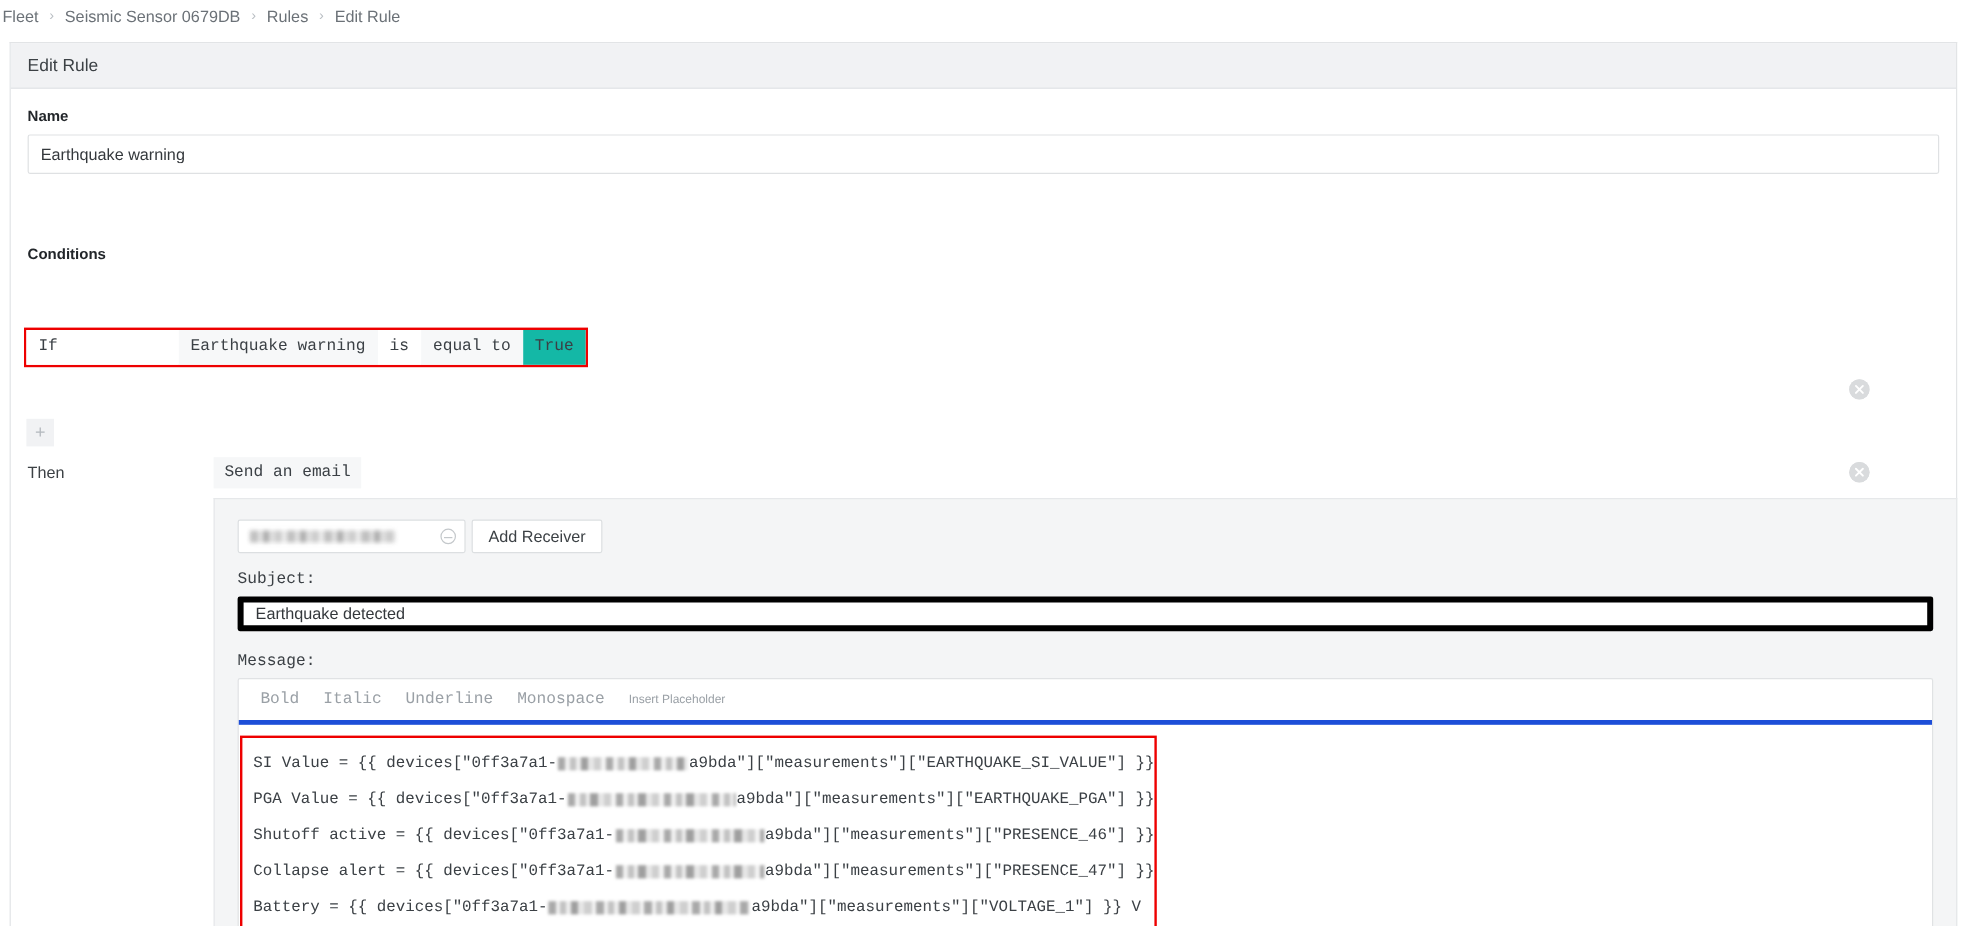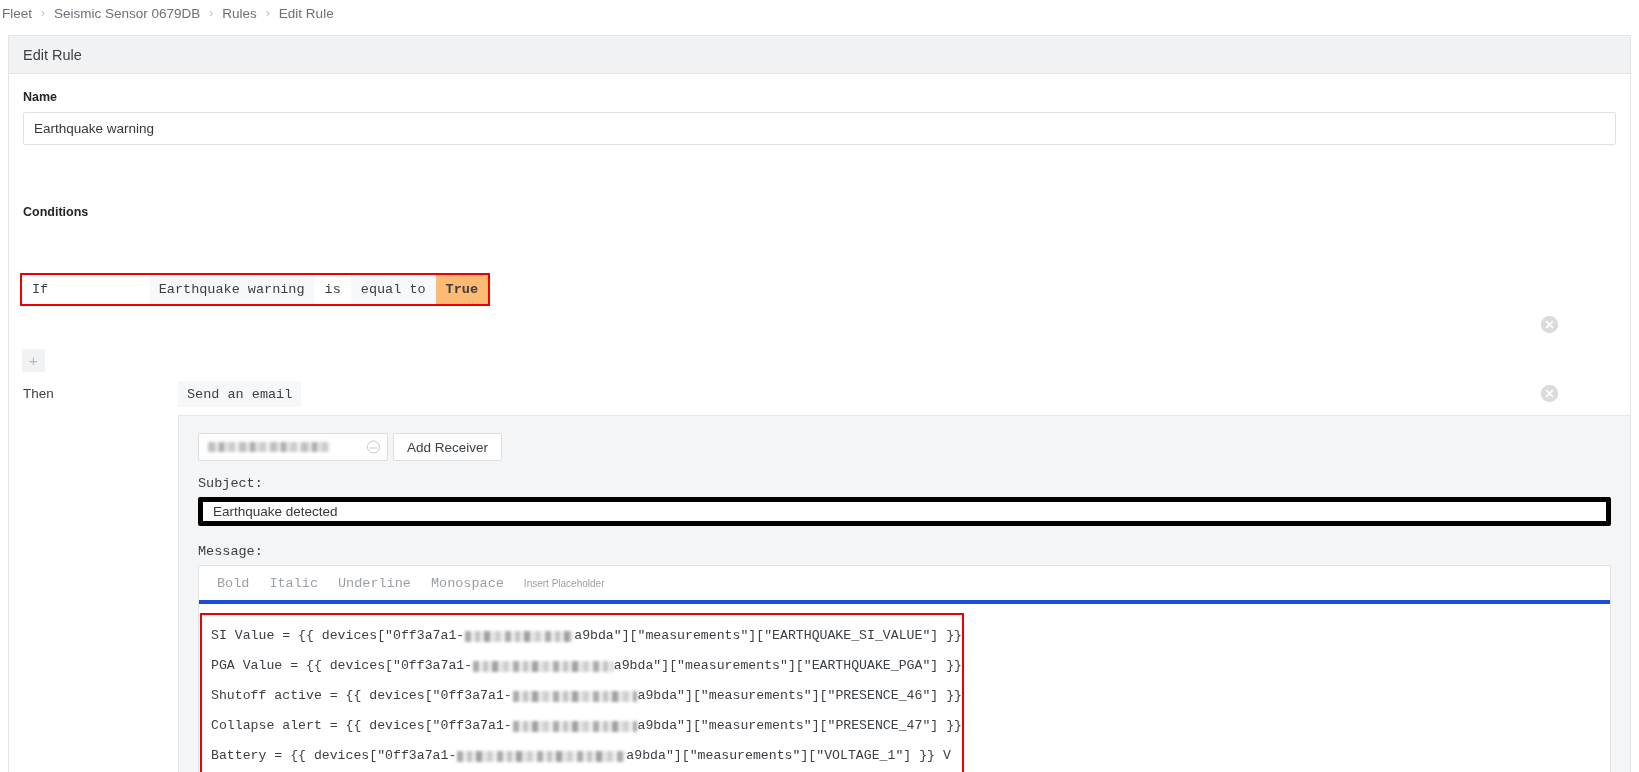--- a/index.html
+++ b/index.html
@@ -86,21 +86,21 @@
     height: 100%;
     font-family: "Liberation Mono", monospace;
     font-size: 13.5px;
     color: #3b4045;
   }
   .cond-cell { display: flex; align-items: center; padding: 0 10px; white-space: nowrap; }
   .cell-if    { width: 158px; background: #ffffff; }
   .cell-var   { background: #f7f8f9; }
   .cell-is    { background: #ffffff; }
   .cell-op    { background: #f7f8f9; }
-  .cell-val   { background: #fdba74; font-weight: bold; }
+  .cell-val   { background: #14b8a6; }
 
   .plus-btn {
     position: absolute;
     left: 13px; top: 259px;
     width: 23px; height: 23px;
     background: #f1f2f4;
     border: none;
     color: #b4b9be;
     font-size: 15px;
     line-height: 23px;

